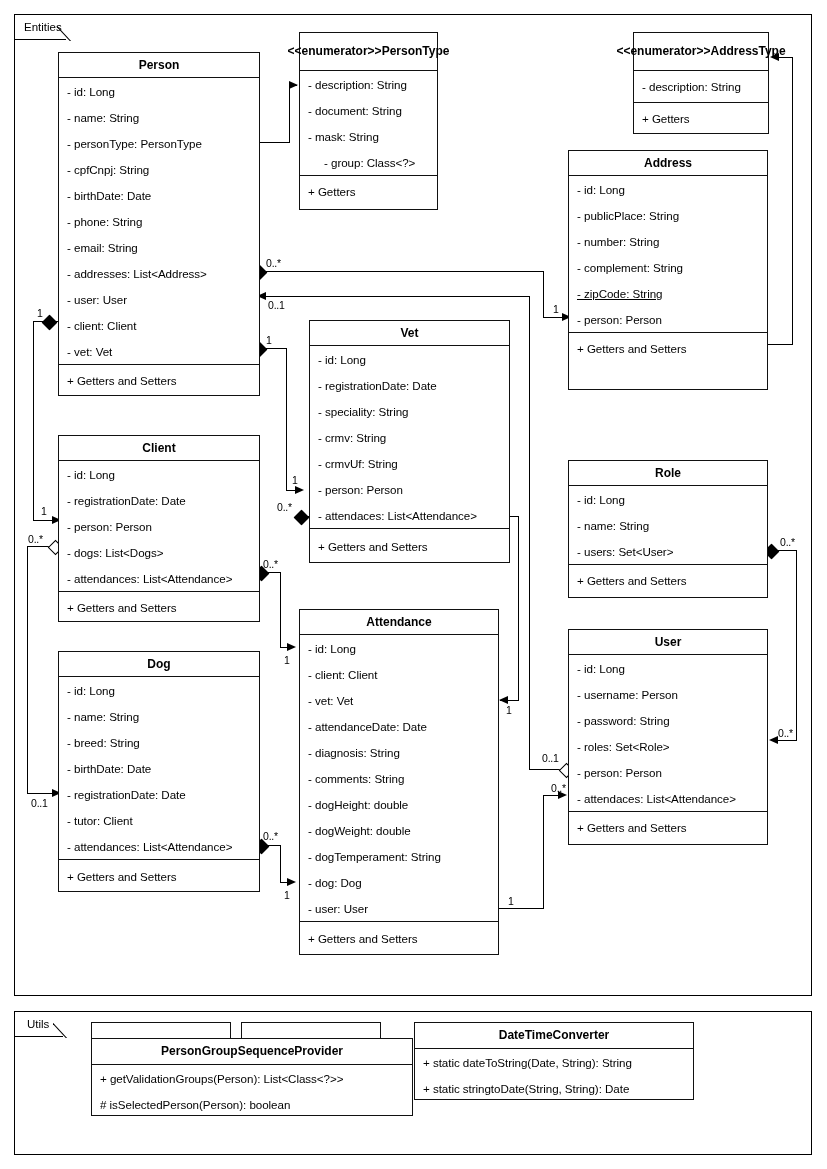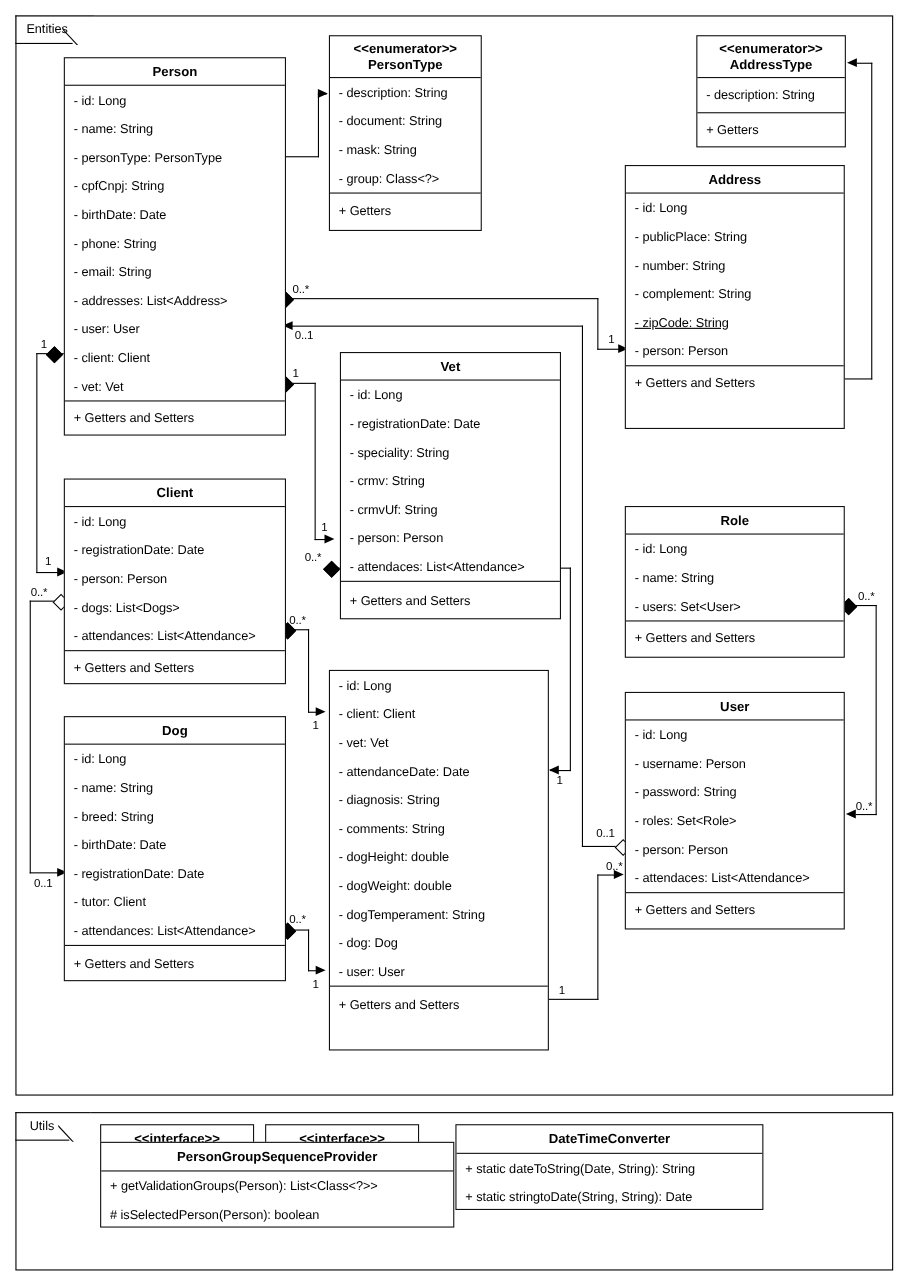--- a/index.html
+++ b/index.html
@@ -72,21 +72,21 @@
     z-index:5;
   }
   .cls .title{
     box-sizing:border-box;
     text-align:center;
     font-weight:bold;
     font-size:12px;
     color:#000;
     border-bottom:1.2px solid #111;
     display:flex;
-    flex-direction:column;
+    flex-direction:row;
     align-items:center;
     justify-content:center;
     line-height:1.22;
     white-space:nowrap;
   }
   .cls .stereo{
     font-weight:bold;
     font-size:12px;
   }
   .cls .compartment{
@@ -283,21 +283,21 @@
 
   <div class="cls" style="left:299px;top:32px;width:139px;height:178px;">
     <div class="title" style="height:38px;">
       <span class="stereo">&lt;&lt;enumerator&gt;&gt;</span>
       <span>PersonType</span>
     </div>
     <div class="compartment">
       <div class="row" style="height:26px;">- description: String</div>
       <div class="row" style="height:26px;">- document: String</div>
       <div class="row" style="height:26px;">- mask: String</div>
-      <div class="row" style="height:26px;">- group: Class&lt;?&gt;</div>
+      <div class="row" style="height:26px;margin-left:16px;">- group: Class&lt;?&gt;</div>
     </div>
     <div class="compartment">
       <div class="row" style="height:31px;">+ Getters</div>
     </div>
   </div>
 
   <div class="cls" style="left:633px;top:32px;width:136px;height:102px;">
     <div class="title" style="height:38px;">
       <span class="stereo">&lt;&lt;enumerator&gt;&gt;</span>
       <span>AddressType</span>
@@ -373,20 +373,23 @@
       <div class="row" style="height:26px;">- registrationDate: Date</div>
       <div class="row" style="height:26px;">- tutor: Client</div>
       <div class="row" style="height:26px;">- attendances: List&lt;Attendance&gt;</div>
     </div>
     <div class="compartment">
       <div class="row" style="height:32px;">+ Getters and Setters</div>
     </div>
   </div>
 
   <div class="cls" style="left:299px;top:609px;width:200px;height:346px;">
+    <div class="title" style="height:25px;">
+      <span>Attendance</span>
+    </div>
     <div class="compartment">
       <div class="row" style="height:26px;">- id: Long</div>
       <div class="row" style="height:26px;">- client: Client</div>
       <div class="row" style="height:26px;">- vet: Vet</div>
       <div class="row" style="height:26px;">- attendanceDate: Date</div>
       <div class="row" style="height:26px;">- diagnosis: String</div>
       <div class="row" style="height:26px;">- comments: String</div>
       <div class="row" style="height:26px;">- dogHeight: double</div>
       <div class="row" style="height:26px;">- dogWeight: double</div>
       <div class="row" style="height:26px;">- dogTemperament: String</div>

